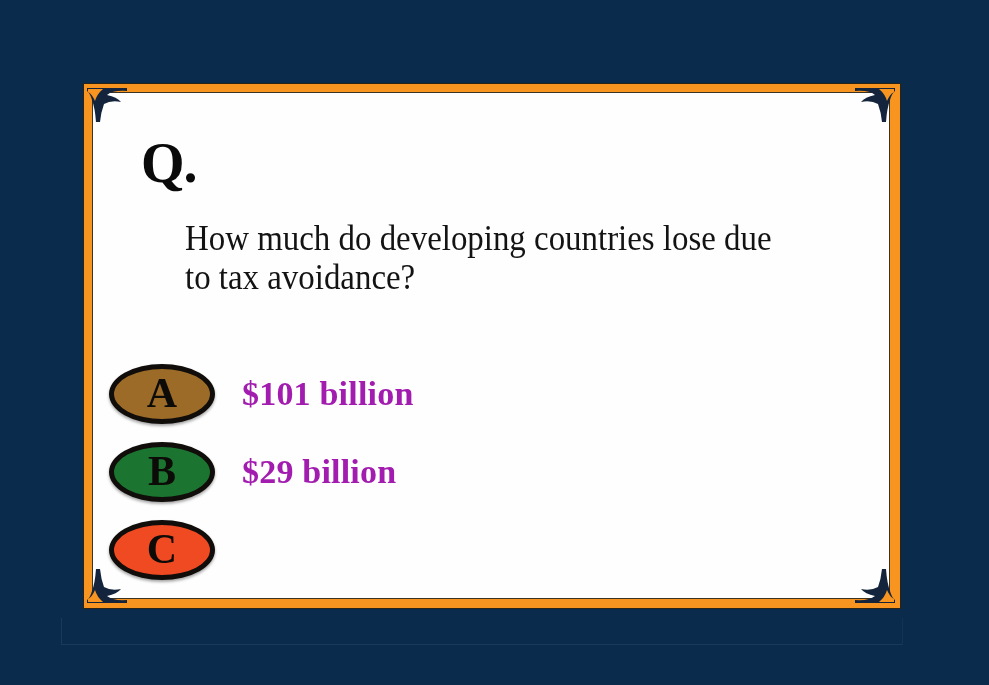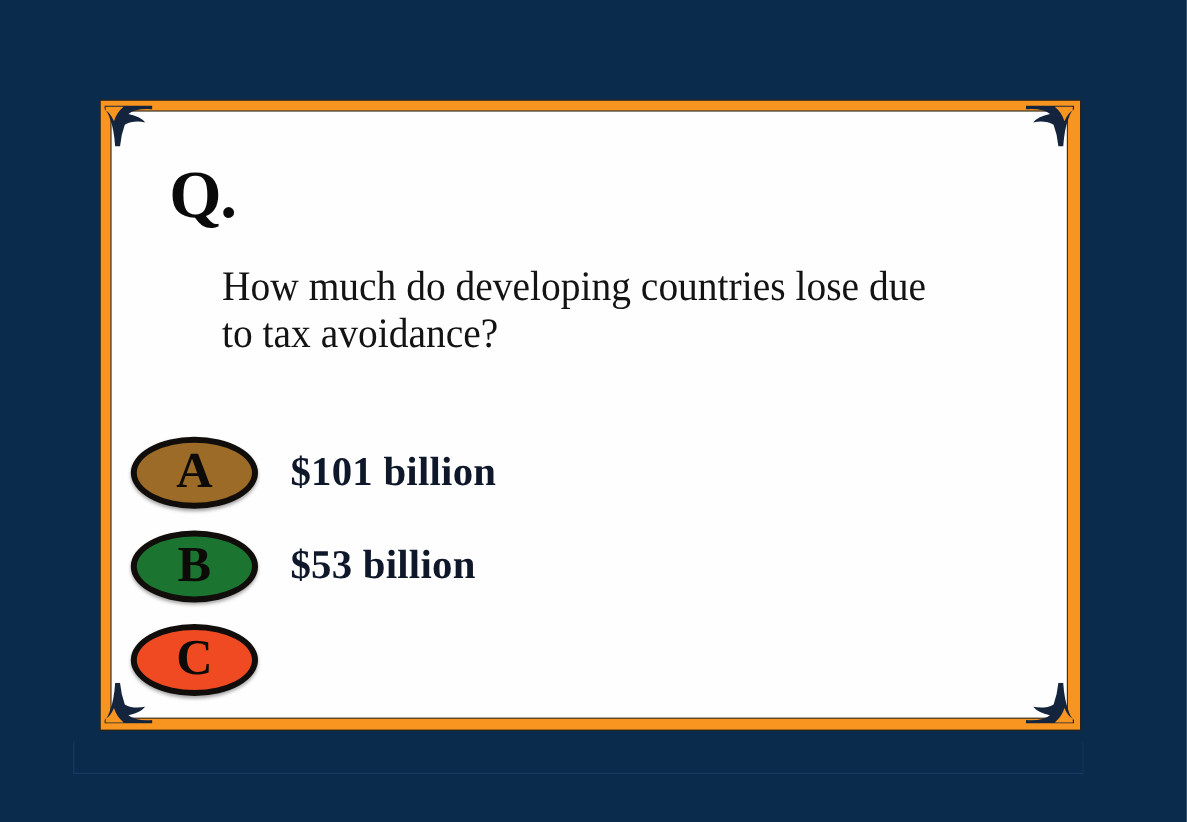--- a/index.html
+++ b/index.html
@@ -120,21 +120,21 @@
     font-weight: bold;
     font-size: 42px;
     line-height: 1;
     color: #0d0b08;
     margin-top: -3px;
   }
   .answer-label {
     font-family: "Liberation Serif", serif;
     font-weight: bold;
     font-size: 34px;
-    color: #0f172a;
+    color: #a21caf;
     margin-left: 27px;
     white-space: nowrap;
     letter-spacing: 0.2px;
   }
 </style>
 </head>
 <body style="background: rgb(11, 43, 77);">
 
 <div id="faint-line"></div>
 
@@ -179,21 +179,21 @@
         <span class="answer-oval" style="background: rgb(156, 107, 40);">
           <span class="answer-letter">A</span>
         </span>
         <span class="answer-label">$101 billion</span>
       </div>
 
       <div class="answer-row">
         <span class="answer-oval" style="background: rgb(27, 117, 48);">
           <span class="answer-letter">B</span>
         </span>
-        <span class="answer-label">$53 billion</span>
+        <span class="answer-label">$29 billion</span>
       </div>
 
       <div class="answer-row">
         <span class="answer-oval" style="background: rgb(240, 74, 34);">
           <span class="answer-letter">C</span>
         </span>
       </div>
 
     </div>
 

